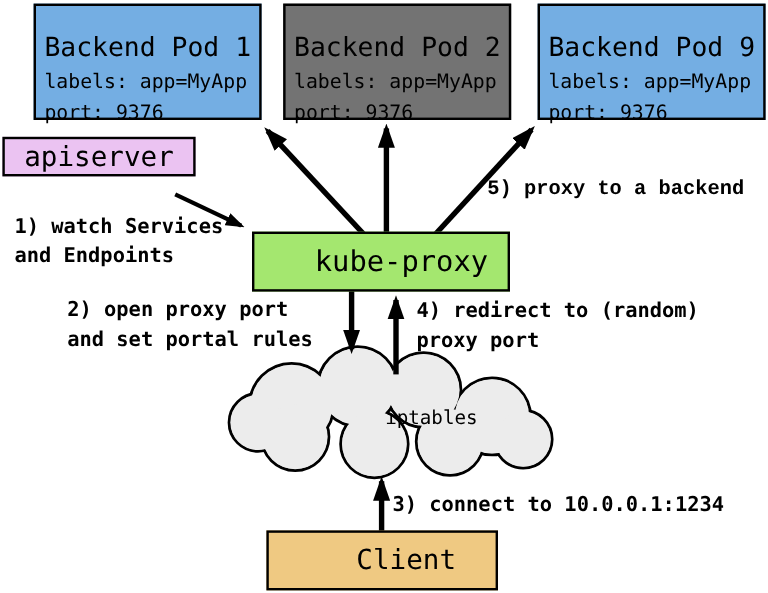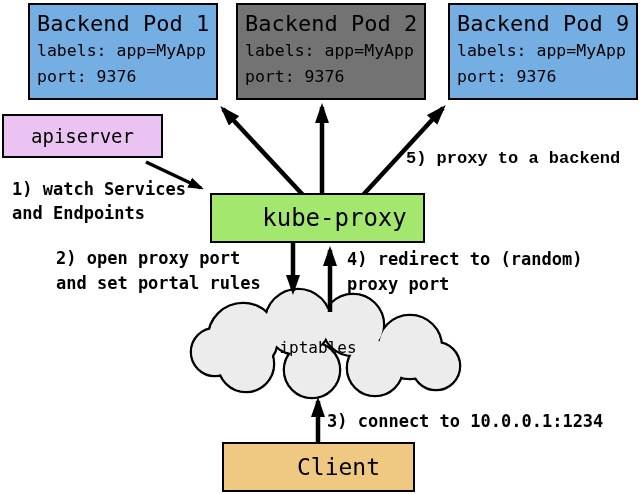--- a/index.html
+++ b/index.html
@@ -10,40 +10,40 @@
     font-family: "DejaVu Sans Mono", "Liberation Mono", monospace;
     color: #000;
     overflow: hidden;
   }
   #wires { position:absolute; left:0; top:0; width:640px; height:494px; }
   .box {
     position: absolute;
     border: 2px solid #000;
     box-sizing: border-box;
   }
-  .pod { width:190px; height:97px; top:3px; padding:5px 0 0 7px; }
+  .pod { width:190px; height:97px; top:3px; padding:22px 0 0 7px; }
   .pod-title { font-size:22px; line-height:28px; white-space:nowrap; }
   .pod-line  { font-size:16.5px; line-height:26px; white-space:nowrap; }
   .center-label {
     display:flex; align-items:center; justify-content:center;
     white-space:nowrap;
   }
-  #apiserver-box { left:2px; top:114px; width:161px; height:44px; font-size:19px; }
+  #apiserver-box { left:2px; top:114px; width:161px; height:33px; font-size:23px; }
   #kube-proxy-box { left:210px; top:193px; width:215px; height:50px; font-size:24px; }
   #client-box { left:222px; top:442px; width:193px; height:50px; font-size:23px;padding-left:40px; }
   .annotation {
     position:absolute;
     font-weight:bold;
     font-size:17px;
     line-height:25px;
     white-space:pre-line;
   }
   #iptables-label {
     position:absolute; left:238px; top:338px; width:160px;
-    text-align:center; font-size:16px;
+    text-align:right; font-size:16px;
   }
 </style>
 </head>
 <body>
 
 <div id="canvas">
 
   <svg id="wires" viewBox="0 0 640 494">
     <defs>
       <marker id="ah" viewBox="0 0 10 7" refX="8" refY="3.5" markerWidth="4.5" markerHeight="3.2" orient="auto">

